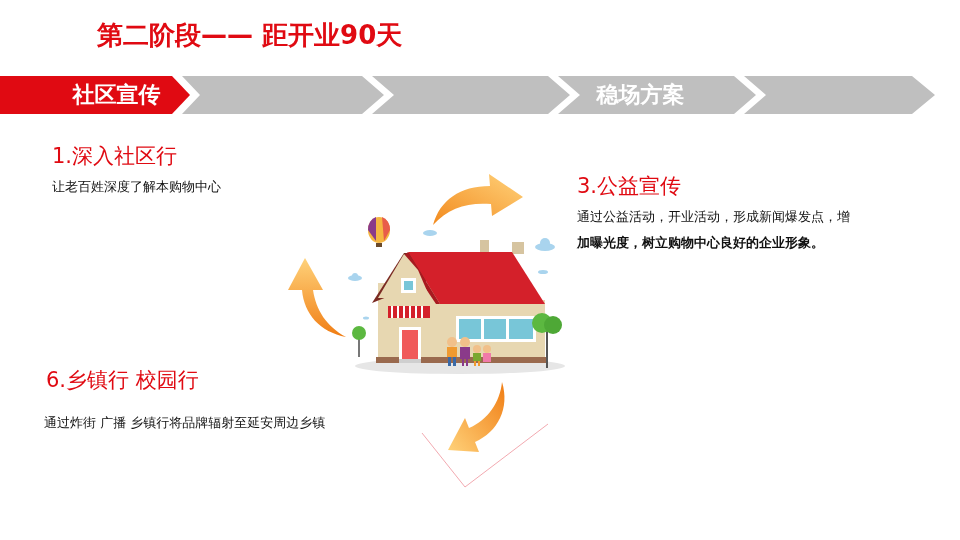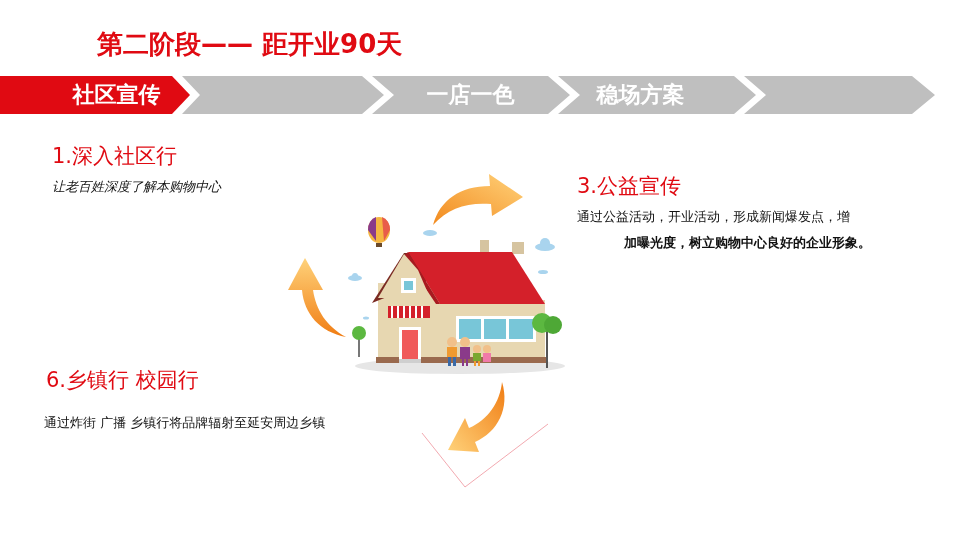--- a/index.html
+++ b/index.html
@@ -1,20 +1,20 @@
 <!DOCTYPE html>
 <html><head>
 <meta charset="utf-8">
 <style>
   * { margin: 0; padding: 0; box-sizing: border-box; }
   html, body { width: 960px; height: 540px; background: #ffffff; overflow: hidden; }
   body { position: relative; font-family: "DejaVu Sans", "Liberation Sans", sans-serif; }
 
   .title {
-    position: absolute; left: 97px; top: 27px;
+    position: absolute; left: 97px; top: 18px;
     font-size: 26px; font-weight: bold; color: #e00a12; letter-spacing: 0px;
     white-space: nowrap;
   }
 
   .banner { position: absolute; left: 0; top: 76px; width: 960px; height: 38px; }
   .banner svg { position: absolute; left: 0; top: 0; }
   .step {
     position: absolute; top: 0; height: 38px; line-height: 38px;
     font-size: 22px; font-weight: bold; color: #ffffff; text-align: center;
     white-space: nowrap; cursor: pointer;
@@ -37,33 +37,32 @@
 
 <div class="banner">
   <svg width="960" height="38" viewBox="0 0 960 38">
     <polygon points="0,0 172,0 190,19 172,38 0,38" fill="#e00a12"></polygon>
     <polygon points="182,0 362,0 384,19 362,38 182,38 200,19" fill="#bfbfbf"></polygon>
     <polygon points="372,0 548,0 570,19 548,38 372,38 394,19" fill="#bfbfbf"></polygon>
     <polygon points="558,0 734,0 756,19 734,38 558,38 580,19" fill="#bfbfbf"></polygon>
     <polygon points="744,0 912,0 935,19 912,38 744,38 766,19" fill="#bfbfbf"></polygon>
   </svg>
   <div class="step" style="left:0;width:185px;padding-left:48px;">社区宣传</div>
-  <div class="step" style="left:378px;width:185px;">一店一色</div>
   <div class="step" style="left:548px;width:185px;">稳场方案</div>
 </div>
 
 <div class="sec-title" style="left:52px;top:142px;">1.深入社区行</div>
-<div class="sec-text" style="left:52px;top:174px;font-style:italic;">让老百姓深度了解本购物中心</div>
+<div class="sec-text" style="left:52px;top:174px;">让老百姓深度了解本购物中心</div>
 
 <div class="sec-title" style="left:46px;top:366px;">6.乡镇行 校园行</div>
 <div class="sec-text" style="left:44px;top:410px;">通过炸街 广播 乡镇行将品牌辐射至延安周边乡镇</div>
 
 <div class="sec-title" style="left:577px;top:172px;">3.公益宣传</div>
 <div class="sec-text" style="left:577px;top:204px;">通过公益活动，开业活动，形成新闻爆发点，增</div>
-<div class="sec-text bold2" style="left:577px;top:230px;margin-left:47px;">加曝光度，树立购物中心良好的企业形象。</div>
+<div class="sec-text bold2" style="left:577px;top:230px;">加曝光度，树立购物中心良好的企业形象。</div>
 
 <div class="illus">
   <svg width="300" height="340" viewBox="270 160 300 340">
     <defs>
       <linearGradient id="arrG1" x1="0" y1="1" x2="1" y2="0">
         <stop offset="0" stop-color="#f28a1e"></stop>
         <stop offset="1" stop-color="#ffd27a"></stop>
       </linearGradient>
       <linearGradient id="arrG2" x1="0.5" y1="1" x2="0.5" y2="0">
         <stop offset="0" stop-color="#f07d14"></stop>

